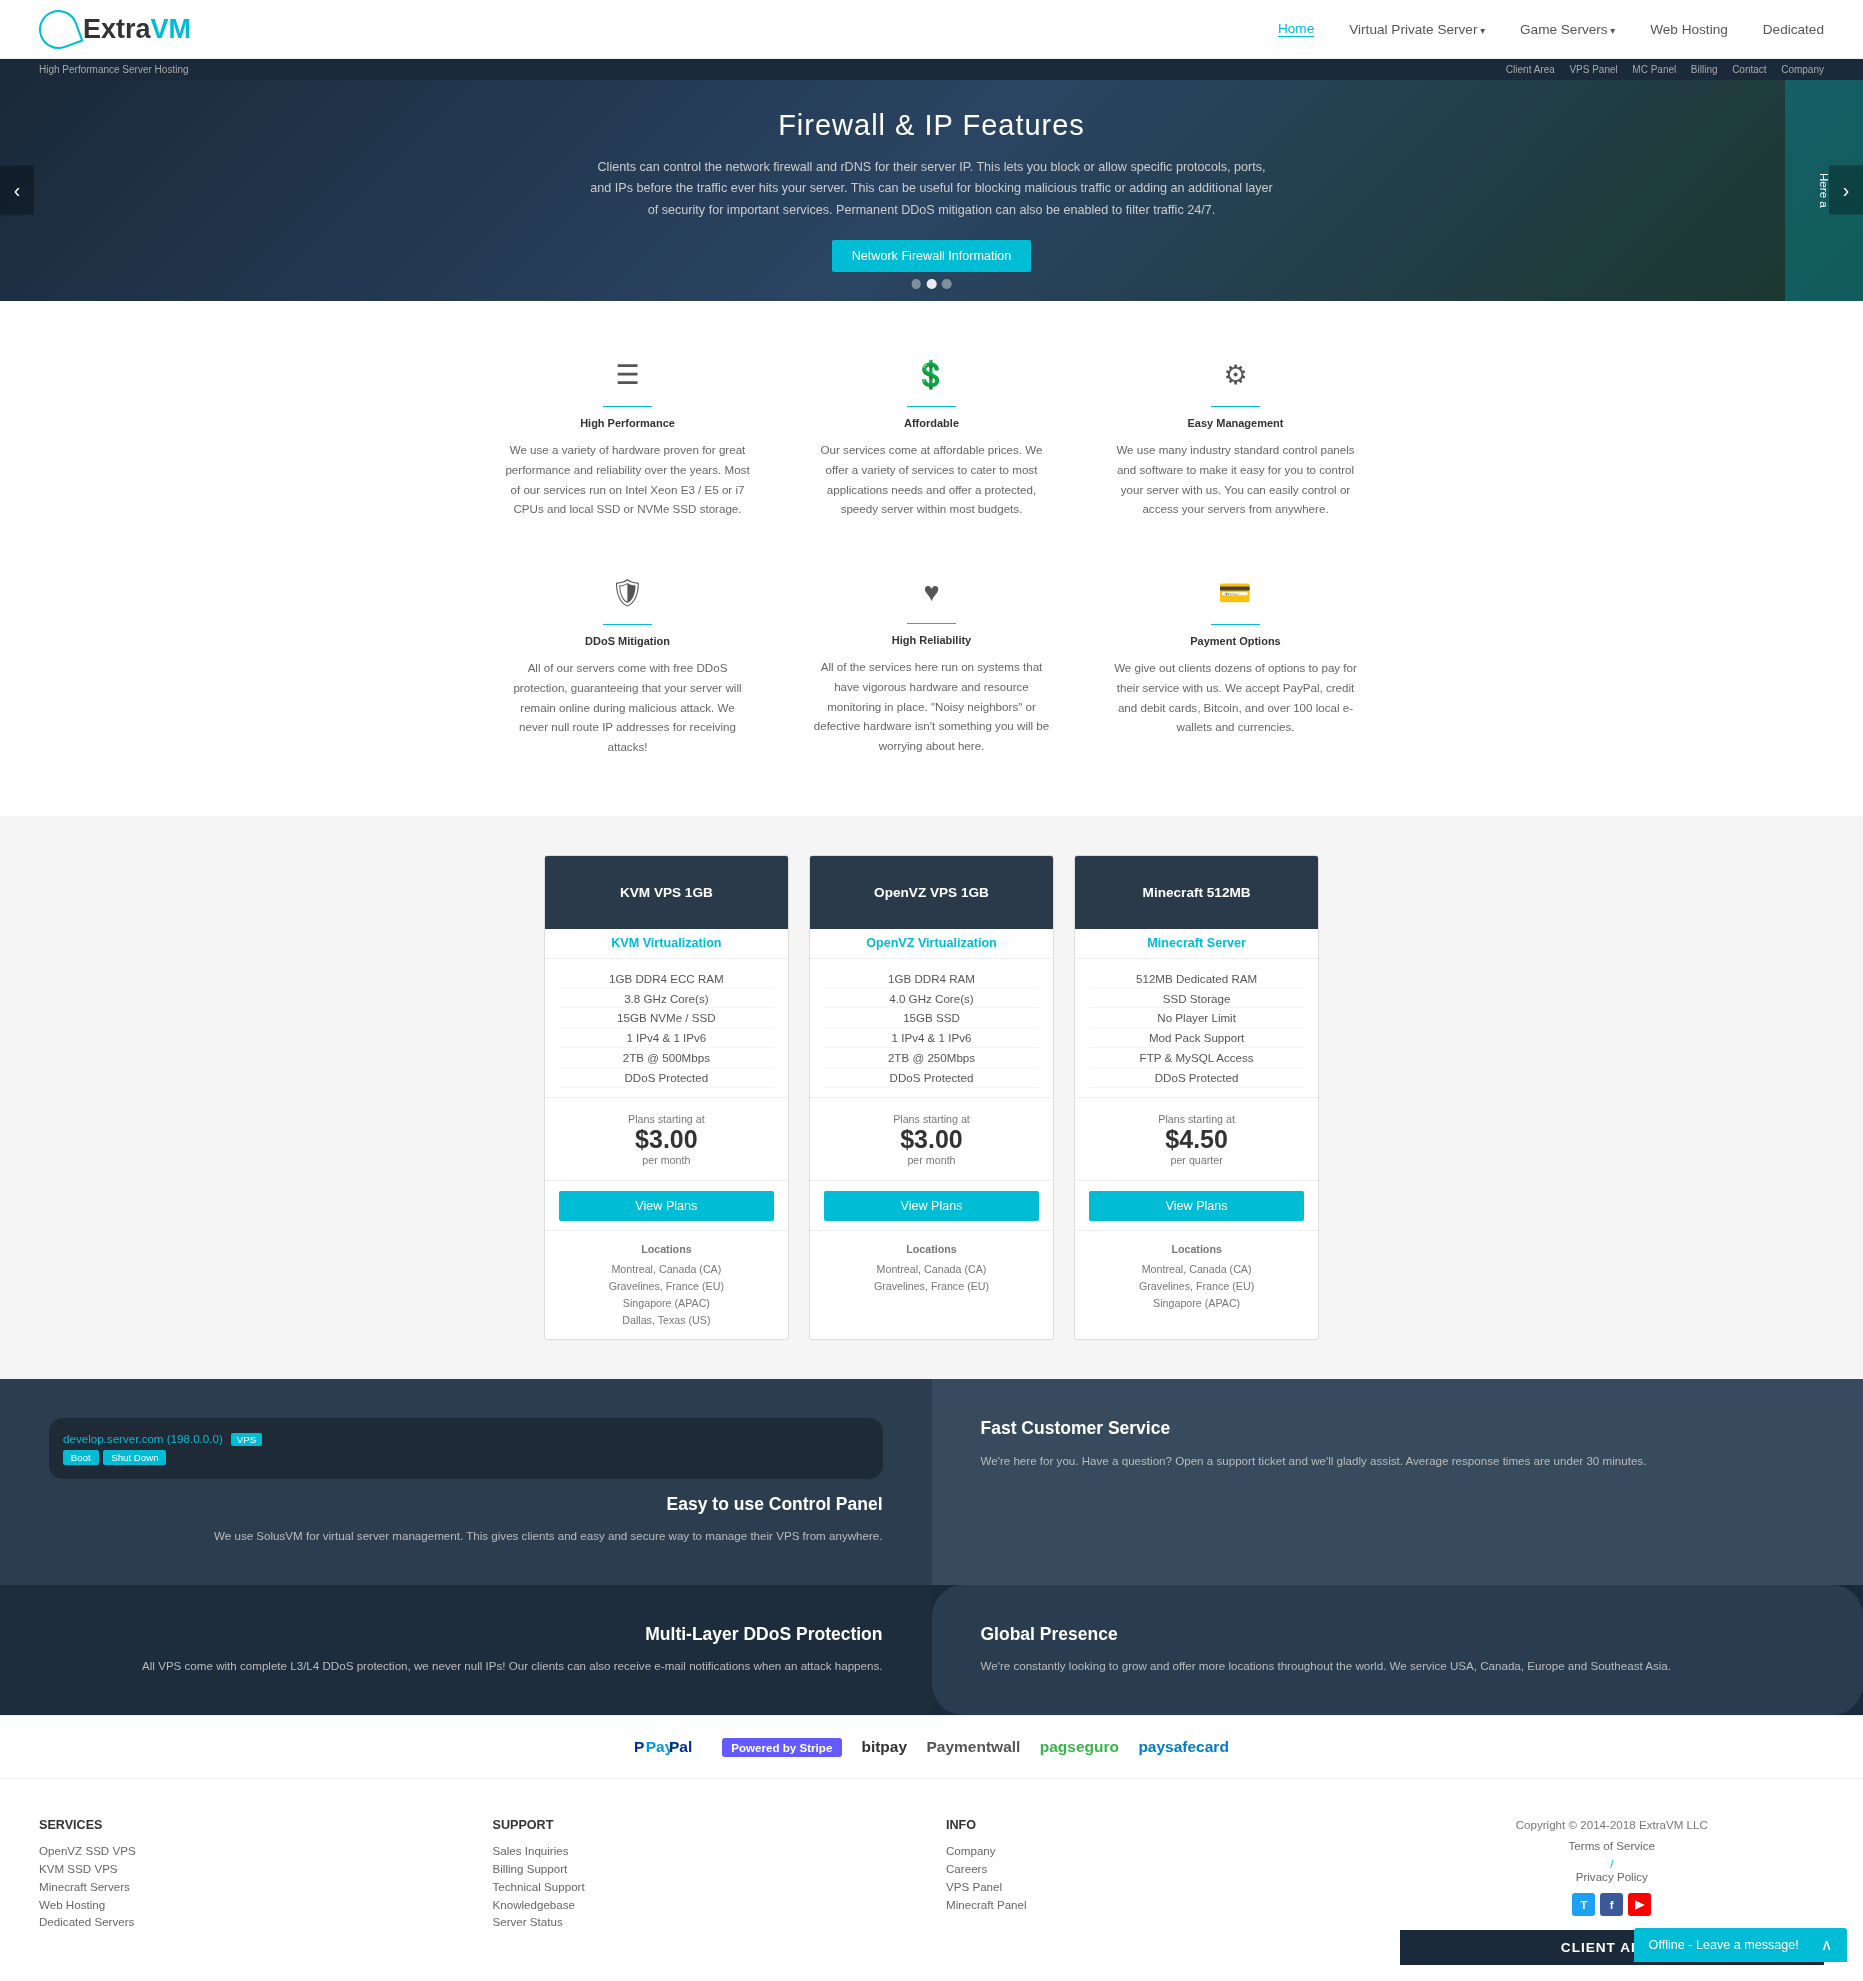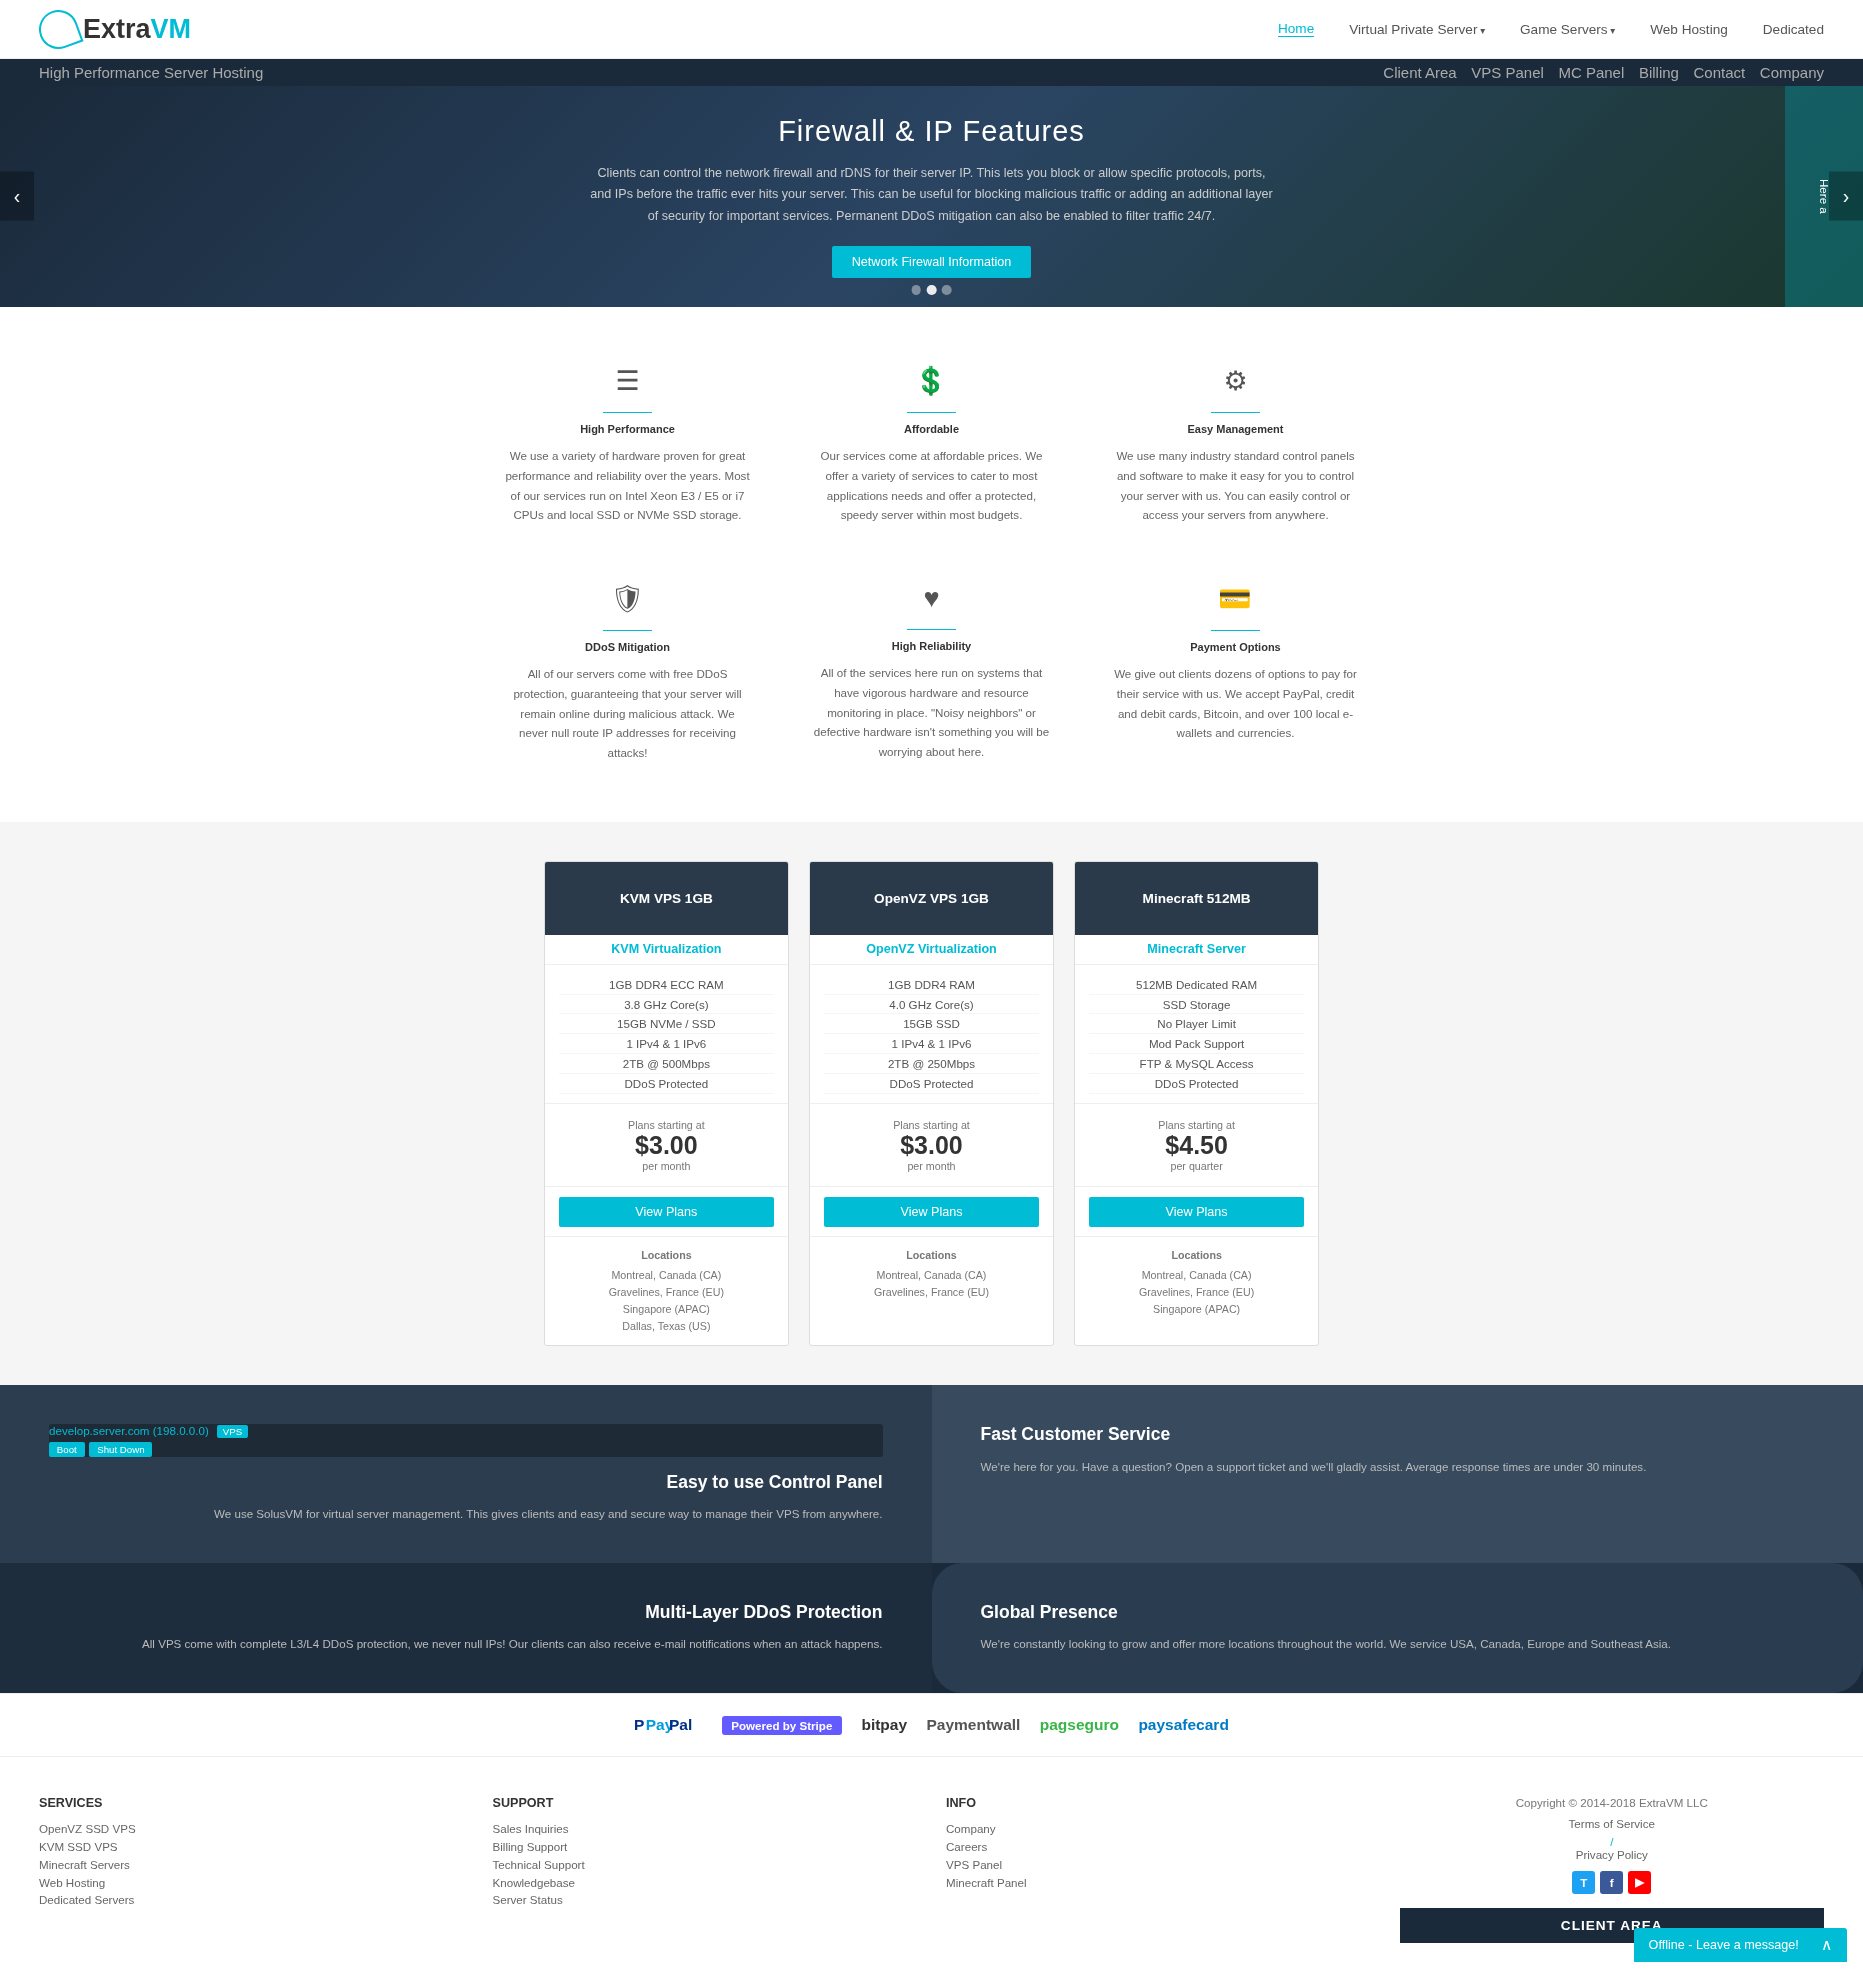--- a/index.html
+++ b/index.html
@@ -11,21 +11,21 @@
     .logo-text { font-size: 27px; font-weight: bold; color: #333; }
     .logo-text span.extra { color: #333; }
     .logo-text span.vm { color: #00bcd4; }
     .logo-arc { width: 39px; height: 39px; border: 2.9px solid #00bcd4; border-radius: 50% 50% 0 50%; display: inline-block; margin-right: 4.9px; transform: rotate(-20deg); }
     .main-nav { display: flex; gap: 35px; align-items: center; }
     .main-nav a { text-decoration: none; color: #555; font-size: 13.6px; }
     .main-nav a.active { color: #00bcd4; border-bottom: 1.9px solid #00bcd4; }
     .main-nav .has-dropdown::after { content: ' ▾'; font-size: 9.7px; }
 
     
-    .top-bar { background: #1a2a3a; color: #aaa; font-size: 15px; padding: 4.9px 39px; display: flex; justify-content: space-between; }
+    .top-bar { background: #1a2a3a; color: #aaa; font-size: 10px; padding: 4.9px 39px; display: flex; justify-content: space-between; }
     .top-bar-links { display: flex; gap: 14.6px; }
     .top-bar-links a { color: #aaa; text-decoration: none; }
 
     
     .hero { position: relative; background: linear-gradient(rgba(20,30,50,0.75), rgba(20,30,50,0.75)), #2a3a4a; min-height: 213px; display: flex; align-items: center; justify-content: center; text-align: center; overflow: hidden; }
     .hero-bg { position: absolute; top:0; left:0; right:0; bottom:0; background: linear-gradient(135deg, #1a2a3a 0%, #2d4a6a 50%, #1a3a2a 100%); opacity: 0.85; }
     .hero-content { position: relative; z-index: 2; max-width: 728px; padding: 29px 19.4px; }
     .hero-title { color: #fff; font-size: 29px; font-weight: 300; margin-bottom: 14.6px; letter-spacing: 1px; }
     .hero-desc { color: #ccc; font-size: 12.6px; line-height: 1.7; margin-bottom: 19.4px; }
     .hero-btn { background: #00bcd4; color: #fff; border: none; padding: 8.7px 19.4px; font-size: 12.6px; cursor: pointer; border-radius: 1.9px; }
@@ -67,21 +67,21 @@
     .features-bottom { display: grid; grid-template-columns: 1fr 1fr; background: #1a2a3a; }
     .feature-bottom-item { padding: 39px 49px; }
     .feature-bottom-item:nth-child(1) { background: rgba(255,255,255,0.05); }
     .feature-bottom-item:nth-child(2) { background: rgba(255,255,255,0.03); }
     .feature-bottom-item:nth-child(3) { background: rgba(0,0,0,0.1); }
     .feature-bottom-item:nth-child(4) { background: rgba(0,0,0,0.05); border-radius: 31px; }
     .feature-bottom-title { font-size: 17.5px; font-weight: bold; color: #fff; margin-bottom: 11.6px; text-align: right; }
     .feature-bottom-title.left-align { text-align: left; }
     .feature-bottom-desc { font-size: 11.6px; color: #bbb; line-height: 1.7; text-align: right; }
     .feature-bottom-desc.left-align { text-align: left; }
-    .control-panel-preview { background: rgba(0,0,0,0.3); border-radius: 3px; padding: 0; margin-bottom: 14.6px; font-size: 10.7px; color: #aaa; }
+    .control-panel-preview { background: rgba(0,0,0,0.3); border-radius: 14px; padding: 14px; margin-bottom: 14.6px; font-size: 10.7px; color: #aaa; }
     .cpanel-url { color: #00bcd4; font-size: 11.6px; }
     .cpanel-badge { background: #00bcd4; color: #fff; padding: 1px 5.8px; font-size: 9.7px; border-radius: 1.9px; margin-left: 4.9px; }
     .cpanel-actions { display: flex; gap: 4.9px; margin-top: 4.9px; }
     .cpanel-action-btn { background: #00bcd4; color: #fff; border: none; padding: 1.9px 7.8px; font-size: 9.7px; cursor: pointer; border-radius: 1.9px; }
 
     
     .payment-section { background: #fff; padding: 19.4px 39px; text-align: center; border-top: 1px solid #eee; border-bottom: 1px solid #eee; }
     .payment-logos { display: flex; align-items: center; justify-content: center; gap: 19.4px; flex-wrap: wrap; }
     .payment-logo { font-size: 15.5px; color: #555; font-weight: bold; }
     .payment-logo.paypal { color: #003087; }

